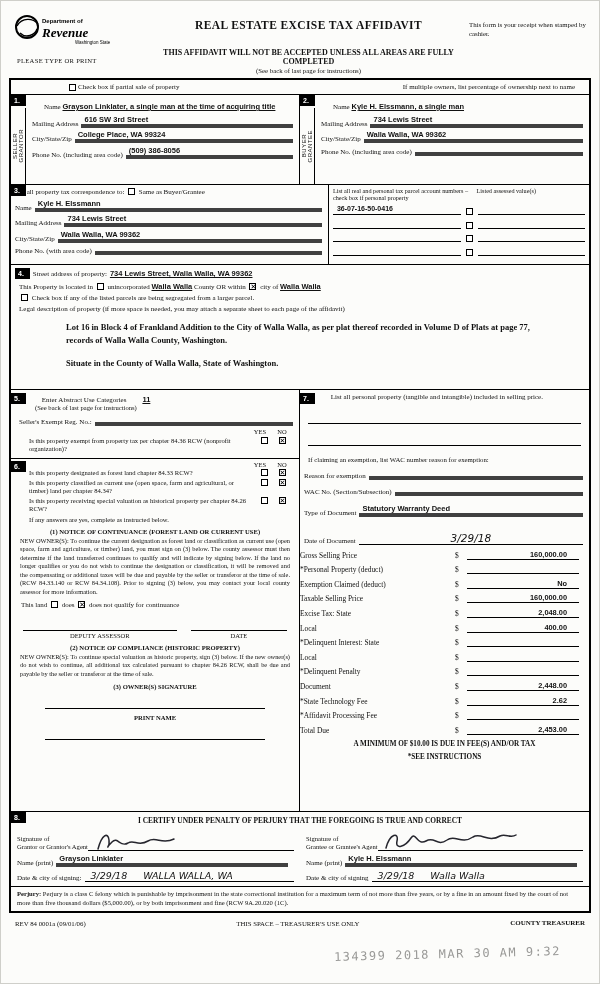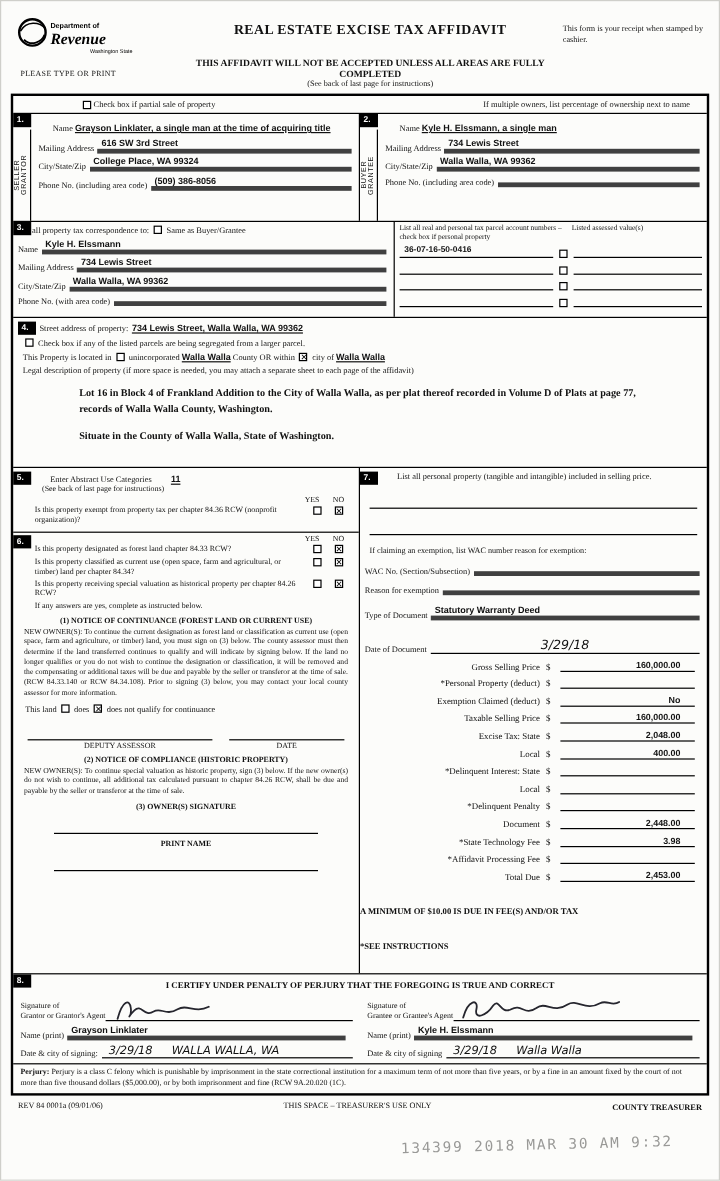--- a/index.html
+++ b/index.html
@@ -92,42 +92,42 @@
   .dep-lines .dl.b{flex:1}
   .dep-labels{display:flex;gap:14px;margin:1px 12px 0;font-size:6.6px}
   .dep-labels span{text-align:center}
   .dep-labels .a{flex:1.6}
   .dep-labels .b{flex:1}
   .sigline-c{border-bottom:1px solid #000;height:13px;margin:6px 34px 0}
 
   .s7top{display:flex;gap:16px;font-size:7px;align-items:flex-start;padding:3px 6px 0 0;line-height:1.3}
   .blankline{border-bottom:1px solid #000;height:12px;margin:0 8px 0 8px}
   .s7ex{font-size:6.8px;margin:10px 6px 0 8px}
-  .minnote{font:700 7.2px "Liberation Serif",serif;margin-top:21px}
+  .minnote{text-align:center;font:700 7.2px "Liberation Serif",serif;margin-top:5px}
   .money{margin-top:3px}
   .mrow{display:flex;align-items:flex-end;font-size:7.4px;margin:4.6px 10px 0 0}
-  .mlabel{flex:1;text-align:right;padding-right:5px}
+  .mlabel{flex:1;text-align:left;padding-right:5px}
   .dollar{width:12px;flex:none}
   .mval{width:112px;flex:none;border-bottom:1px solid #000;text-align:right;padding-right:12px;font:700 7.4px "Liberation Sans",sans-serif;min-height:10px}
   .handfill{font:italic 10.5px "DejaVu Sans",sans-serif !important;font-weight:400 !important;text-decoration:none;border-bottom:1px solid #000;text-align:center}
 
   .sec8{position:relative;min-height:74px}
   .certify{text-align:center;font:700 7.4px "Liberation Serif",serif;padding:4px 0 2px}
   .sigrow{display:flex}
   .sigcol{width:50%;padding:2px 6px 4px 6px}
   .sigline-row{display:flex;align-items:flex-end}
   .siglabel{font-size:6.6px;line-height:1.25;flex:none}
   .sigarea{flex:1;border-bottom:1px solid #000;height:22px;position:relative}
   .sigarea svg{position:absolute;left:4px;bottom:-5px}
   .hand{font:italic 9.5px "DejaVu Sans",sans-serif}
   .handrow{display:flex;align-items:flex-end;gap:3px;font-size:7px;margin-top:3px}
   .handrow .fillh{flex:1;border-bottom:1px solid #000;display:flex;gap:16px;align-items:flex-end;padding-left:6px;min-height:12px}
 
   .perjury{font-size:6.6px;padding:3px 6px 4px;line-height:1.3}
-  .footrow{display:flex;align-items:center;font-size:6.8px;padding:2px 6px 0;gap:27px}
+  .footrow{display:flex;align-items:flex-end;font-size:6.8px;padding:2px 6px 0;gap:27px}
   .footrow .mid-t{flex:1;text-align:center}
   .footrow .ct{font:700 7px "Liberation Serif",serif;margin-top:4px}
   .stamp{position:absolute;right:38px;bottom:22px;font:12px "DejaVu Sans Mono",monospace;color:#8f8f8d;letter-spacing:1.5px;transform:rotate(-1.5deg);opacity:.9}
 </style>
 </head>
 <body>
 
 <div class="page">
 
   <div class="hdr">
@@ -260,48 +260,52 @@
       </div>
     </div>
 
     <div class="sec4 bb">
       <div class="s4row">
         <span class="badge">4.</span>
         <span class="lbl">Street address of property:</span>
         <span class="uval">734 Lewis Street, Walla Walla, WA  99362</span>
       </div>
       <div class="s4row wrapless" style="padding-left:8px">
-        <span class="cb"></span>
-        <span class="lbl">Check box if any of the listed parcels are being segregated from a larger parcel.</span>
-      </div>
-      <div class="s4row wrapless" style="padding-left:8px">
         <span class="lbl">This Property is located in</span>
         <span class="cb"></span>
         <span class="lbl">unincorporated</span>
         <span class="uval">Walla Walla</span>
         <span class="lbl">County OR  within</span>
         <span class="cb checked"></span>
         <span class="lbl">city of</span>
         <span class="uval">Walla Walla</span>
       </div>
+      <div class="s4row wrapless" style="padding-left:8px">
+        <span class="cb"></span>
+        <span class="lbl">Check box if any of the listed parcels are being segregated from a larger parcel.</span>
+      </div>
       <div class="s4row wrapless lbl" style="padding-left:8px">Legal description of property (if more space is needed, you may attach a separate sheet to each page of the affidavit)</div>
       <div class="legal">Lot 16 in Block 4 of Frankland Addition to the City of Walla Walla, as per plat thereof recorded in Volume D of Plats at page 77, records of Walla Walla County, Washington.</div>
       <div class="legal situate">Situate in the County of Walla Walla, State of Washington.</div>
     </div>
 
     <div class="mid bb">
       <div class="mid-left br">
 
         <div class="sec5 bb">
           <div class="s5row1">
             <span class="badge">5.</span>
             <span class="lbl">Enter Abstract Use Categories</span>
             <span class="uval">11</span>
           </div>
           <div class="s5row2">(See back of last page for instructions)</div>
+          <div class="s5row3">
+            <span class="lbl">Seller's Exempt Reg. No.:</span>
+            <span class="fill"></span>
+          </div>
           <div class="yn-hdr">
             <span>YES</span>
               <span>NO</span>
           </div>
           <div class="qrow">
             <span class="qtext">Is this property exempt from property tax per chapter 84.36 RCW (nonprofit organization)?</span>
             <span class="cbcol"><span class="cb"></span></span>
             <span class="cbcol"><span class="cb checked"></span></span>
           </div>
         </div>
@@ -357,25 +361,25 @@
 
       <div class="mid-right">
         <div class="s7top">
           <span class="badge">7.</span>
           <span class="lbl">List all personal property (tangible and intangible) included in selling price.</span>
         </div>
         <div class="blankline" style="margin-top:8px"></div>
         <div class="blankline" style="margin-top:10px"></div>
         <div class="s7ex">If claiming an exemption, list WAC number reason for exemption:</div>
         <div class="frow" style="margin-top:4px">
+            <span class="lbl">Reason for exemption</span>
+            <span class="fill"></span>
+          </div>
+        <div class="frow" style="margin-top:4px">
             <span class="lbl">WAC No. (Section/Subsection)</span>
-            <span class="fill"></span>
-          </div>
-        <div class="frow" style="margin-top:4px">
-            <span class="lbl">Reason for exemption</span>
             <span class="fill"></span>
           </div>
         <div class="frow" style="margin-top:5px">
             <span class="lbl">Type of Document</span>
             <span class="fill">Statutory Warranty Deed</span>
           </div>
         <div class="frow" style="margin-top:13px">
             <span class="lbl">Date of Document</span>
             <span class="fill handfill">3/29/18</span>
           </div>
@@ -427,21 +431,21 @@
               <span class="mval"></span>
             </div>
           <div class="mrow">
               <span class="mlabel">Document</span>
               <span class="dollar">$</span>
               <span class="mval">2,448.00</span>
             </div>
           <div class="mrow">
               <span class="mlabel">*State Technology Fee</span>
               <span class="dollar">$</span>
-              <span class="mval">3.98</span>
+              <span class="mval">2.62</span>
             </div>
           <div class="mrow">
               <span class="mlabel">*Affidavit Processing Fee</span>
               <span class="dollar">$</span>
               <span class="mval"></span>
             </div>
           <div class="mrow">
               <span class="mlabel">Total Due</span>
               <span class="dollar">$</span>
               <span class="mval">2,453.00</span>

